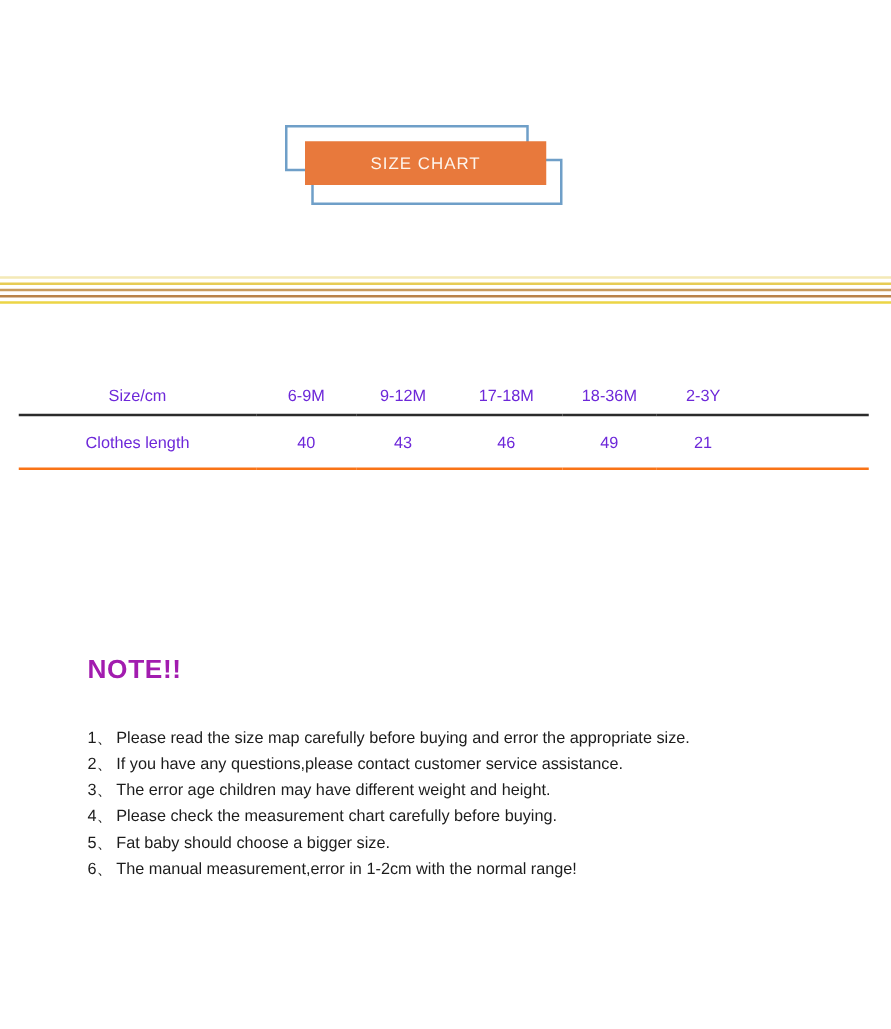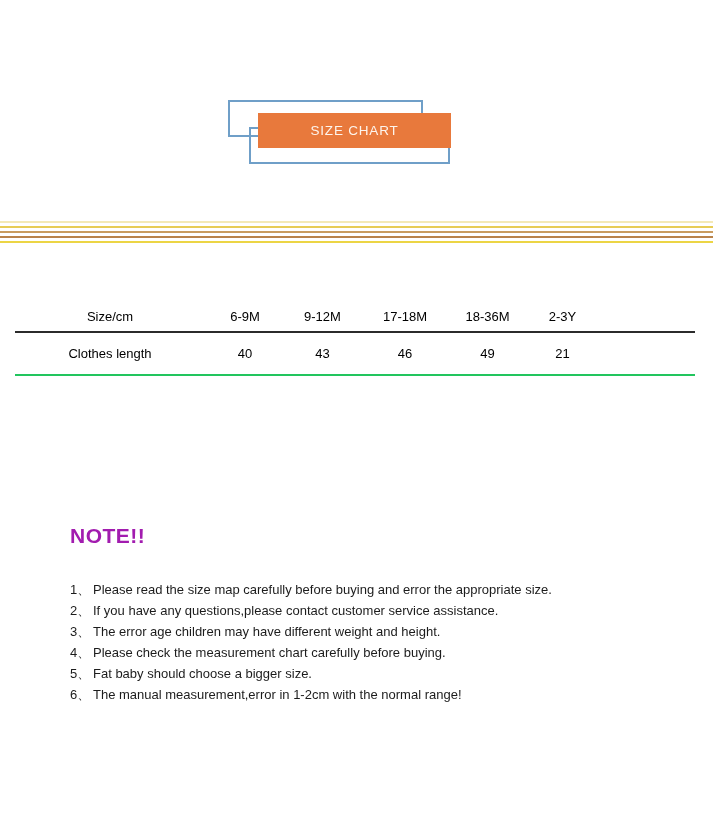--- a/index.html
+++ b/index.html
@@ -17,21 +17,21 @@
   
   .banner-outline {
     position: absolute;
     border: 2px solid #6f9fc8;
     background: transparent;
   }
   .banner-outline.back-left  { left: 228px; top: 100px; width: 195px; height: 37px; }
   .banner-outline.back-right { left: 249px; top: 127px; width: 201px; height: 37px; }
   .banner-main {
     position: absolute;
-    left: 258px; top: 113px;
+    left: 244px; top: 113px;
     width: 193px; height: 35px;
     background: #e8793c;
     display: flex; align-items: center; justify-content: center;
     z-index: 2;
   }
   .banner-main .banner-title {
     color: #fdf4ec;
     font-size: 13.5px;
     letter-spacing: 0.8px;
   }
@@ -48,33 +48,33 @@
   .size-table-wrap {
     position: absolute;
     left: 15px; top: 301px;
     width: 680px;
   }
   table.size-table {
     width: 680px;
     border-collapse: collapse;
     table-layout: fixed;
     font-size: 13px;
-    color: #000000;
+    color: #6d28d9;
   }
   table.size-table th, table.size-table td {
     font-weight: normal;
     text-align: center;
     vertical-align: middle;
     padding: 0;
   }
   table.size-table thead tr { height: 31px; }
   table.size-table thead tr th { border-bottom: 2px solid #2b2b2b; }
   table.size-table tbody tr.row-clothes { height: 43px; }
   table.size-table tbody tr.row-chest   { height: 37px; }
-  table.size-table tbody tr td { border-bottom: 2px solid #22c55e; }
+  table.size-table tbody tr td { border-bottom: 2px solid #f97316; }
 
   
   .note-title {
     position: absolute;
     left: 70px; top: 524px;
     color: #a21caf;
     font-size: 21px;
     font-weight: bold;
     letter-spacing: 0.5px;
   }

